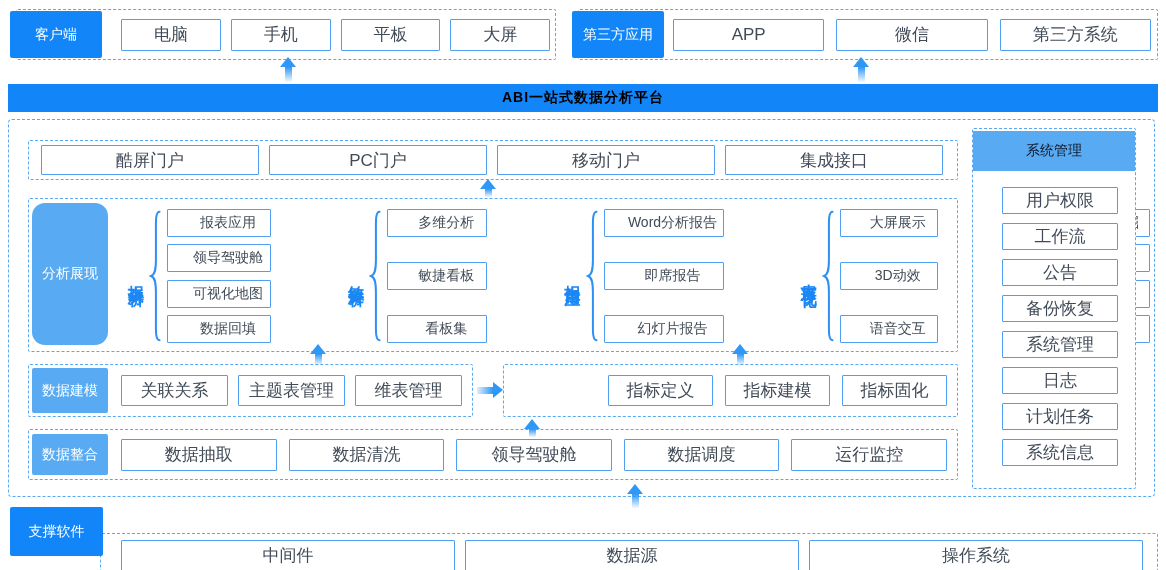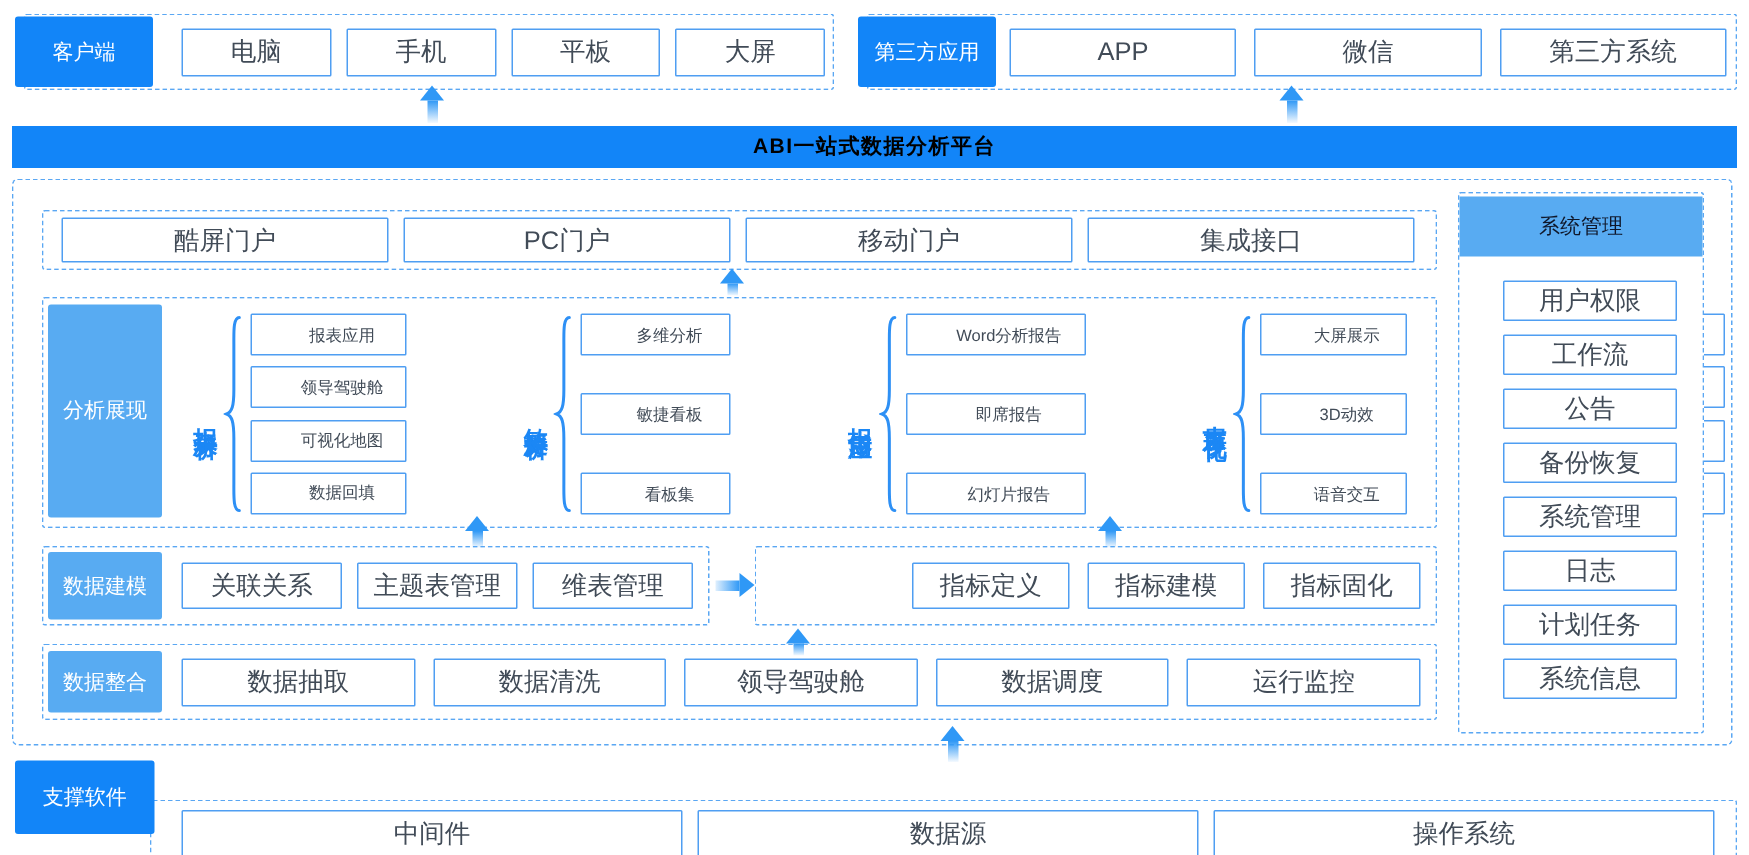--- a/index.html
+++ b/index.html
@@ -34,29 +34,29 @@
   
   #main-dashed{left:8px;top:119px;width:1147px;height:378px;border-radius:4px;}
 
   
   #portal-dashed{left:28px;top:140px;width:930px;height:40px;}
   #portal-items{padding:0 14px 0 12px;gap:10px;}
   #portal-items .box{height:30px;}
 
   
   #analysis-dashed{left:28px;top:198px;width:930px;height:154px;}
-  #analysis-label{left:32px;top:203px;width:76px;height:142px;}
+  #analysis-label{left:32px;top:203px;width:76px;height:142px;border-radius:13px;}
   #analysis-content{position:absolute;left:128px;right:16px;top:207px;height:138px;
                     display:flex;justify-content:space-between;align-items:center;}
   .agroup{display:flex;align-items:center;gap:5px;height:134px;}
   .vname{writing-mode:vertical-rl;text-orientation:upright;color:#1b87f5;font-weight:bold;
          font-size:16px;letter-spacing:2px;line-height:1;}
   .brace{width:13px;height:134px;flex:0 0 13px;}
   .acol{height:134px;display:flex;flex-direction:column;justify-content:space-between;}
-  .acol .box{height:28px;font-size:11px;padding-left:18px;}
+  .acol .box{height:28px;font-size:14px;padding-left:18px;}
   .w104 .box{width:104px;} .w100 .box{width:100px;} .w120 .box{width:120px;}
   .w98 .box{width:98px;} .w96 .box{width:96px;}
 
   
   #modelingA-dashed{left:28px;top:364px;width:445px;height:53px;}
   #modelingA-items{padding:0 10px 0 92px;gap:10px;}
   #modelingA-items .box{height:31px;}
   #modeling-label{left:32px;top:368px;width:76px;height:45px;}
   #modelingB-dashed{left:503px;top:364px;width:455px;height:53px;}
   #modelingB-items{padding:0 10px 0 104px;gap:12px;}

